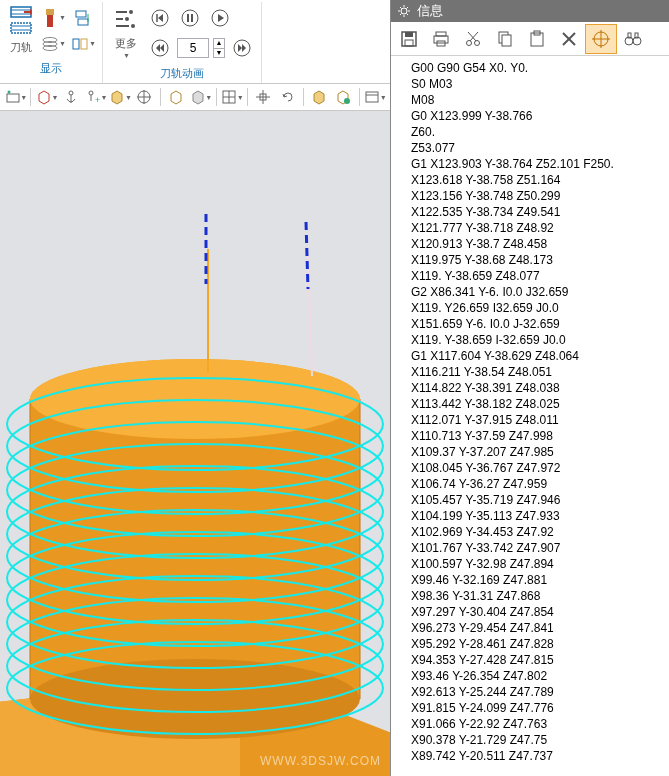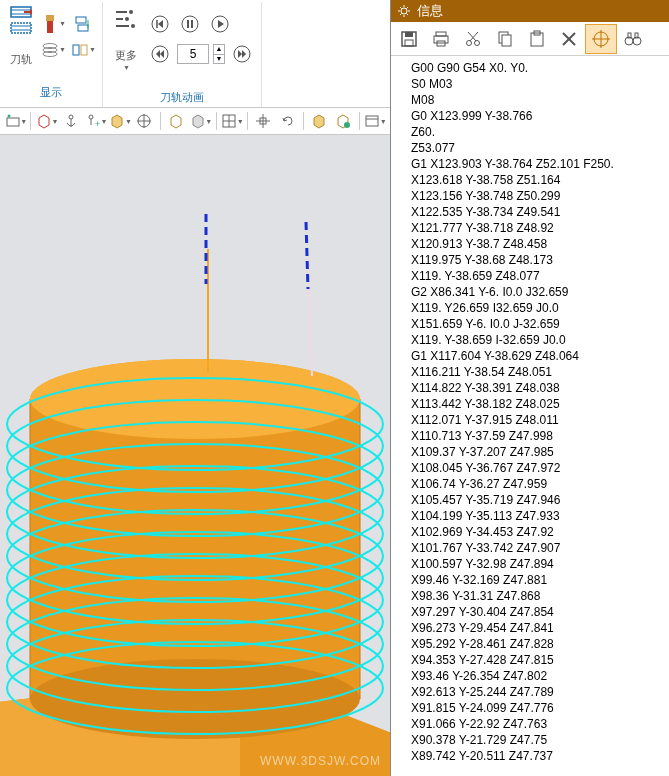--- a/index.html
+++ b/index.html
@@ -1,26 +1,26 @@
 <!DOCTYPE html>
 <html><head>
 <meta charset="utf-8">
 <style>
 *{margin:0;padding:0;box-sizing:border-box;font-family:"Microsoft YaHei",Arial,sans-serif}
 body{width:669px;height:776px;background:#dfe1e4;position:relative;overflow:hidden}
 .ribbon{background:#fff;border-bottom:1px solid #c8c8c8;display:flex;padding:2px 0 0 0}
 .ribbon-group{display:flex;flex-direction:column;align-items:center;padding:2px 6px 2px 6px;border-right:1px solid #e0e0e0}
 .ribbon-row{display:flex;align-items:center;gap:4px}
 .ribbon-btn{display:flex;flex-direction:column;align-items:center;justify-content:center;padding:2px 4px;border-radius:2px;cursor:pointer;min-width:28px}
-.ribbon-label{font-size:11px;color:#555;margin-top:16px;text-align:center}
+.ribbon-label{font-size:11px;color:#555;margin-top:4px;text-align:center}
 .small-btn{width:26px;height:24px;display:flex;align-items:center;justify-content:center;cursor:pointer;border-radius:2px}
 .dropdown-arrow{font-size:8px;color:#666;margin-left:1px}
 .spin-input{width:32px;height:20px;text-align:center;border:1px solid #abadb3;font-size:12px}
 .info-panel{position:absolute;top:0;right:0;width:279px;height:776px;background:#fff;border-left:1px solid #888;display:flex;flex-direction:column}
-.info-header{background:#a16207;color:#fff;height:22px;display:flex;align-items:center;padding:1px 6px;gap:6px;font-size:13px}
+.info-header{background:#737373;color:#fff;height:22px;display:flex;align-items:center;padding:1px 6px;gap:6px;font-size:13px}
 .info-toolbar{height:34px;border-bottom:1px solid #d0d0d0;display:flex;align-items:center;padding:0 2px;gap:0}
 .info-tool{width:32px;height:30px;display:flex;align-items:center;justify-content:center;cursor:pointer;border:1px solid transparent}
 .nc-code{flex:1;padding:4px 20px;font-family:Liberation Sans, sans-serif;font-size:12px;line-height:16px;color:#000;white-space:pre;overflow:hidden}
 .quick-toolbar{background:#fff;border-bottom:1px solid #c8c8c8;padding:2px 4px;display:flex;align-items:center;gap:2px;width:390px}
 .qbtn{width:24px;height:22px;display:flex;align-items:center;justify-content:center;cursor:pointer}
 .sep{width:1px;height:18px;background:#ccc;margin:0 2px}
 .viewport{position:absolute;top:154px;left:0;width:390px;height:622px;background:linear-gradient(#dfe1e4,#dfe1e4)}
 .watermark{position:absolute;bottom:8px;right:288px;font-size:12px;color:rgba(255,255,255,.55);letter-spacing:1px;font-family:Arial}
 svg.icon{display:block}
 </style>

